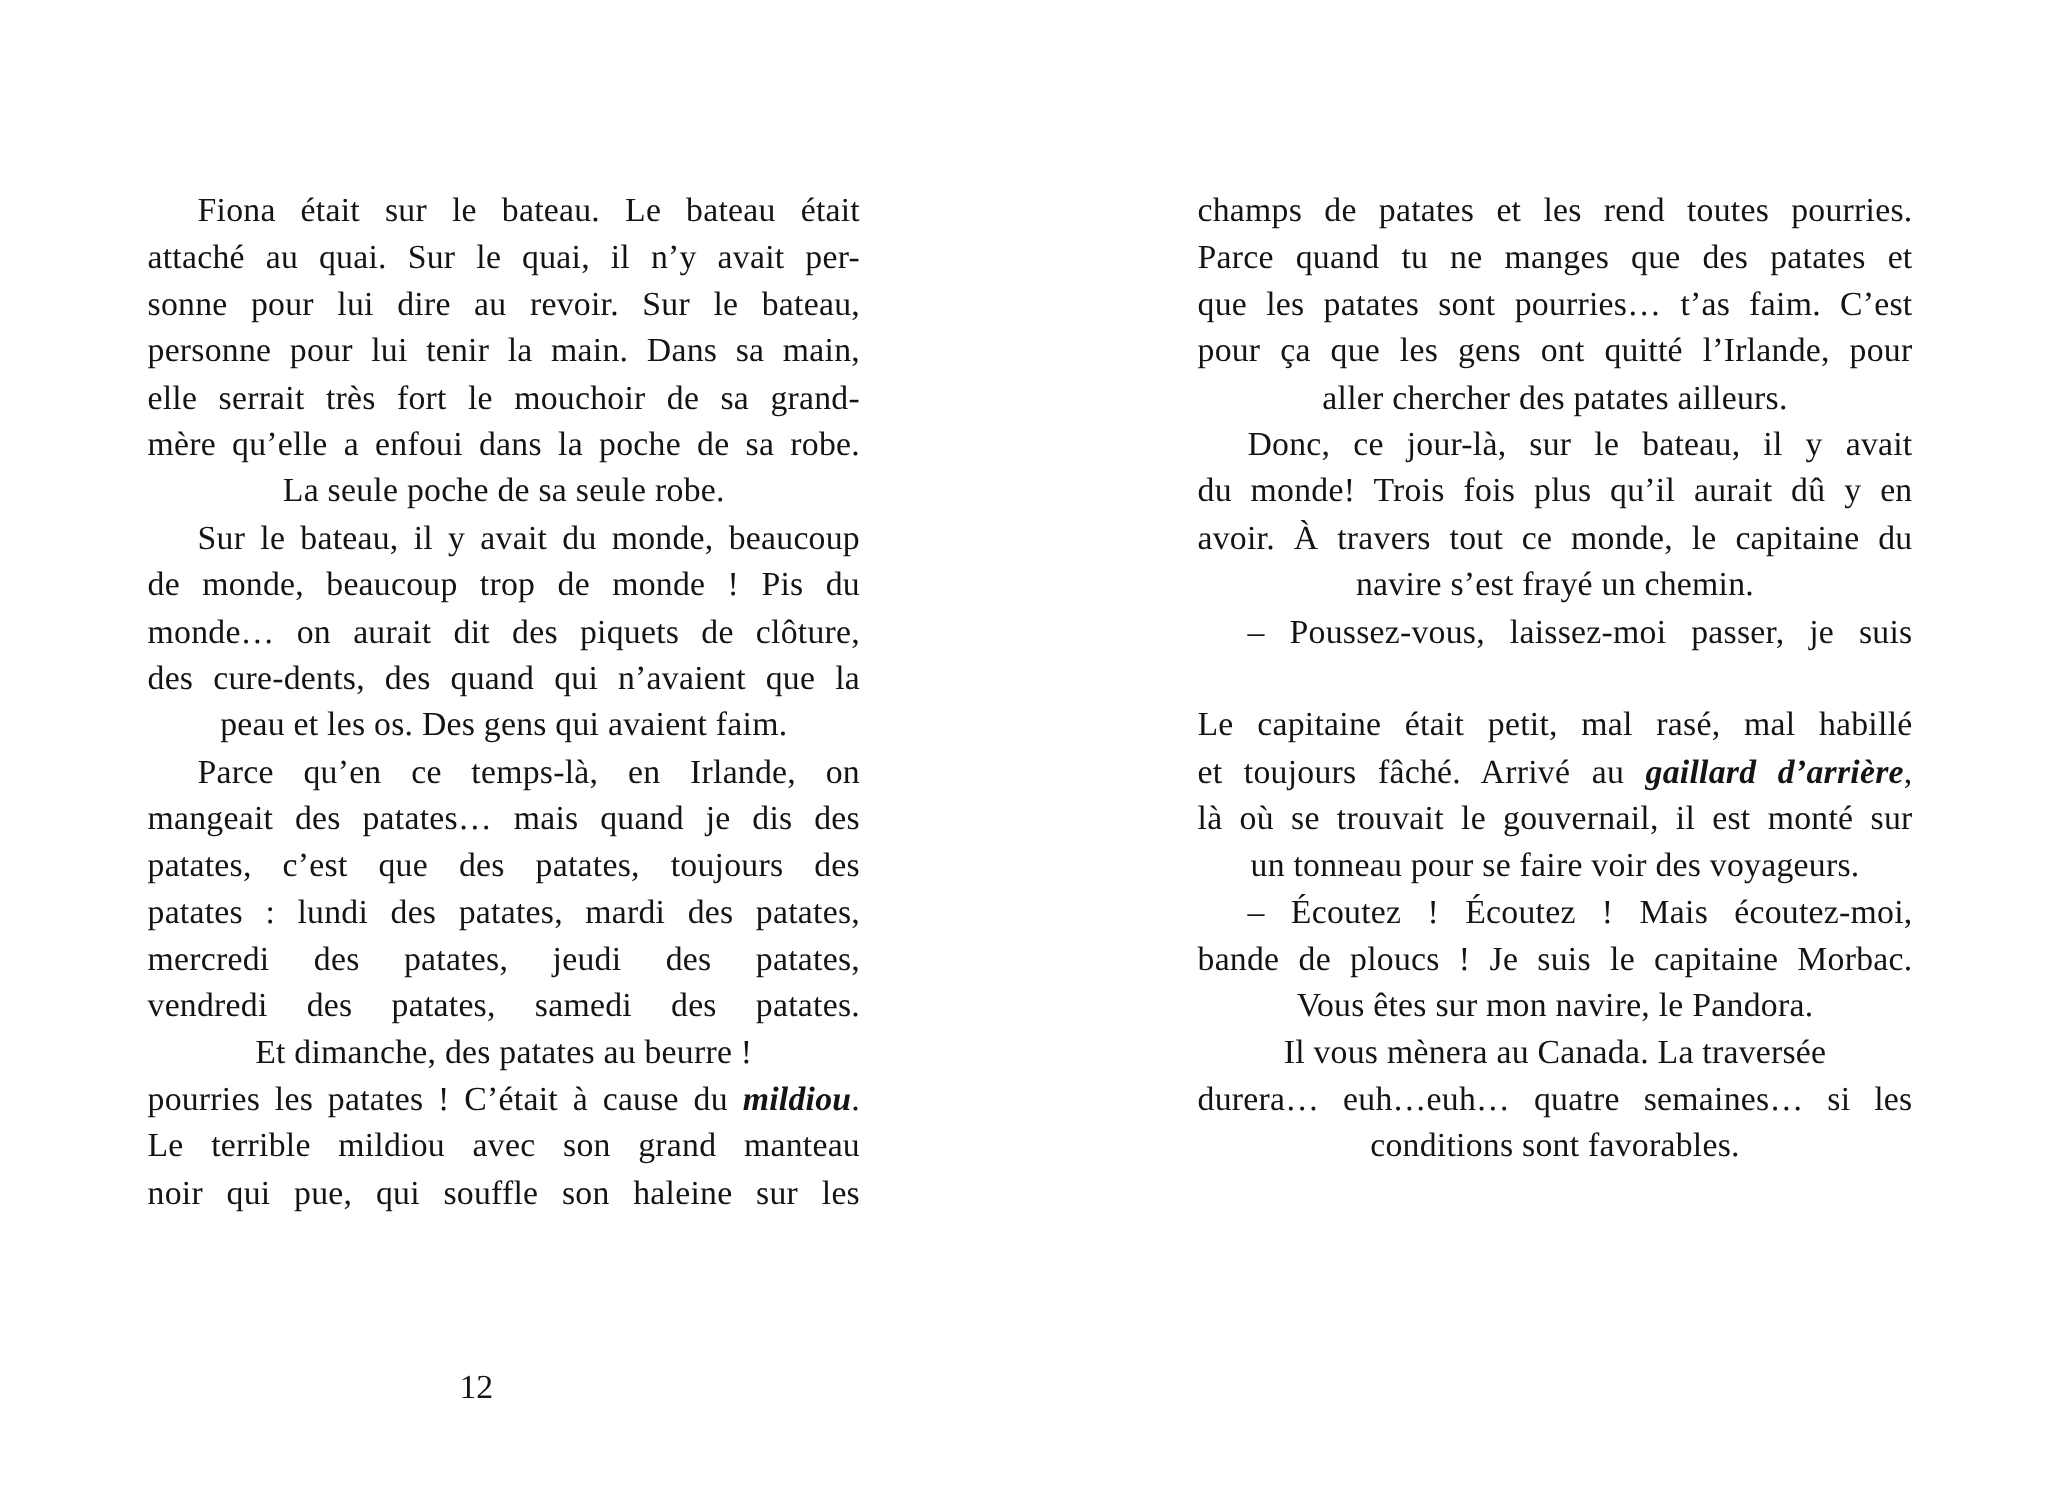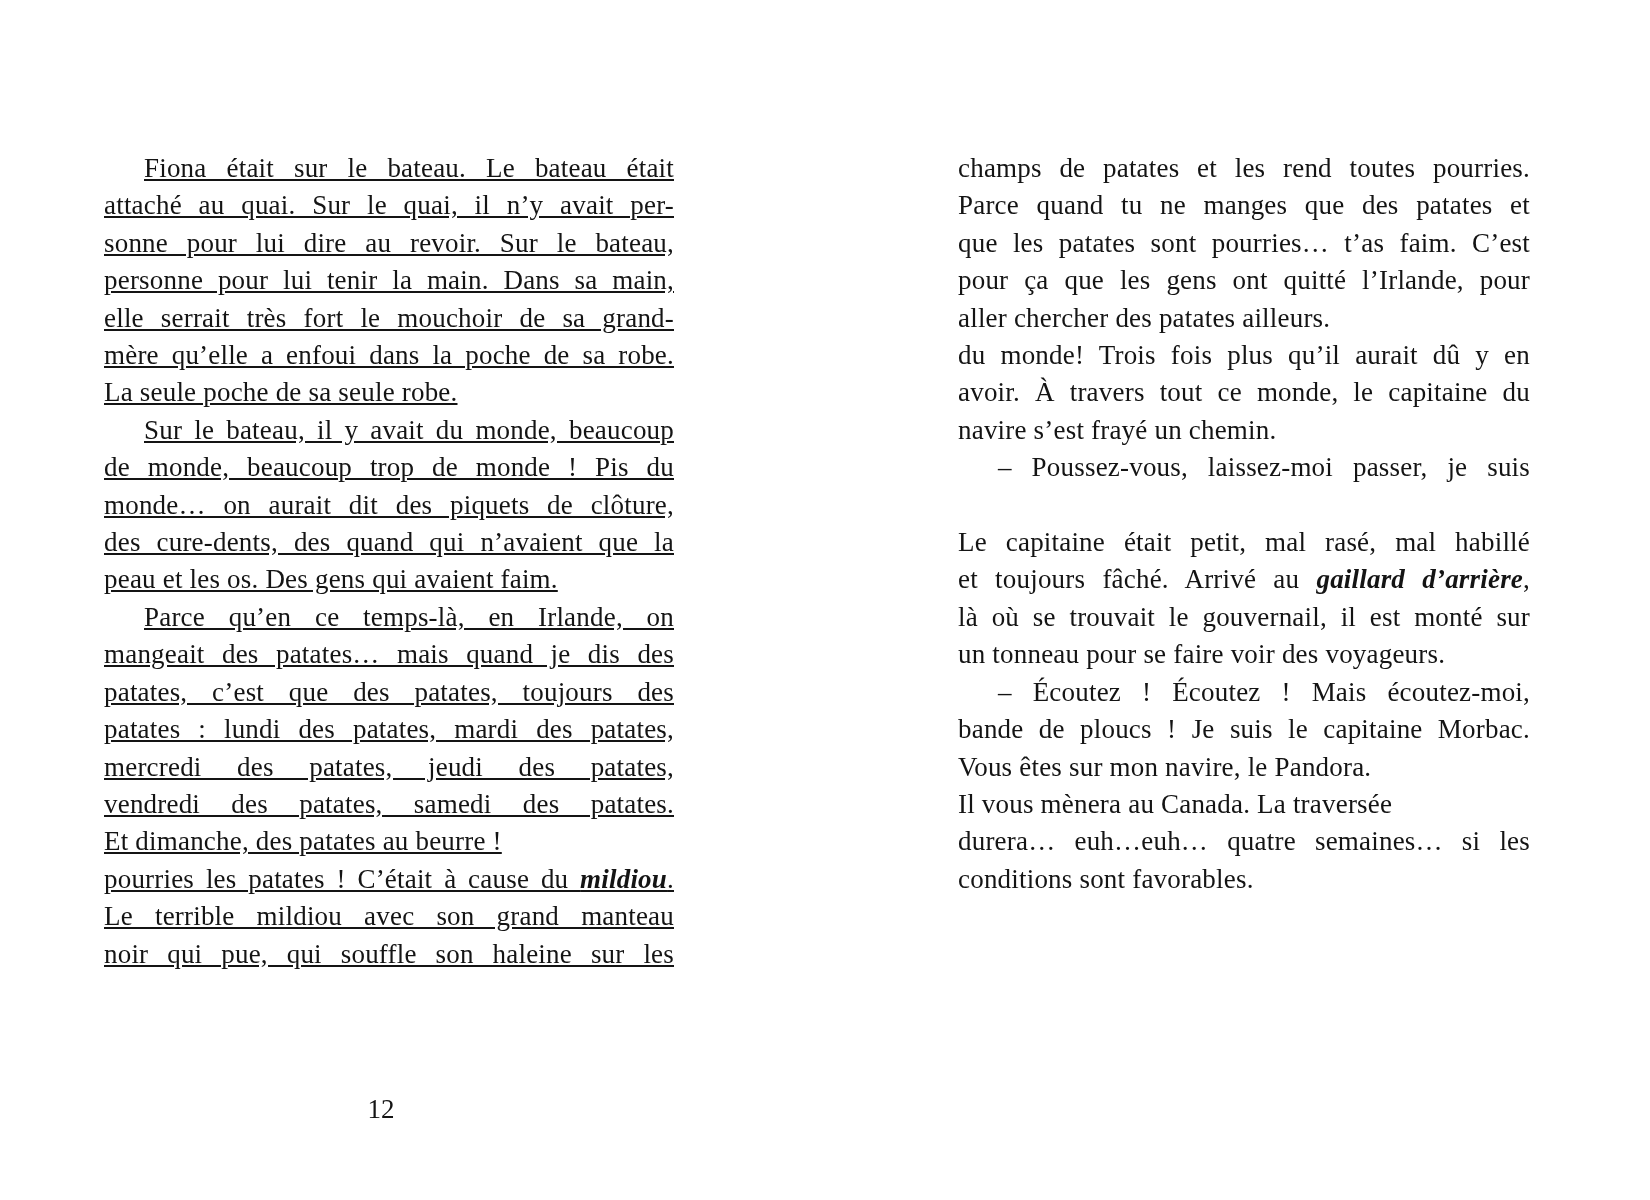--- a/index.html
+++ b/index.html
@@ -16,23 +16,23 @@
     font-family: "Liberation Serif", "DejaVu Serif", serif;
     color: #141414;
   }
   .text-column {
     position: absolute;
     top: 150px;
     font-size: 27px;
     line-height: 37.4px;
     letter-spacing: 0.2px;
   }
-  #col-left  { left: 104px; width: 570px; text-decoration: underline; }
+  #col-left  { left: 118px; width: 570px; }
   #col-right { left: 958px; width: 572px; }
-  .line { min-height: 37.4px; text-align: left; }
+  .line { min-height: 37.4px; text-align: center; }
   .line.stretch {
     text-align: justify;
     text-align-last: justify;
   }
   .line.indent { text-indent: 40px; }
   .em {
     font-weight: bold;
     font-style: italic;
   }
   .folio {
@@ -74,20 +74,21 @@
       <div class="line stretch"><span>Le terrible mildiou avec son grand manteau</span></div>
       <div class="line stretch"><span>noir qui pue, qui souffle son haleine sur les</span></div>
     </div>
 
   <div id="col-right" class="text-column">
       <div class="line stretch"><span>champs de patates et les rend toutes pourries.</span></div>
       <div class="line stretch"><span>Parce quand tu ne manges que des patates et</span></div>
       <div class="line stretch"><span>que les patates sont pourries… t’as faim. C’est</span></div>
       <div class="line stretch"><span>pour ça que les gens ont quitté l’Irlande, pour</span></div>
       <div class="line"><span>aller chercher des patates ailleurs.</span></div>
+      <div class="line indent stretch"><span>Donc, ce jour-là, sur le bateau, il y avait</span></div>
       <div class="line stretch"><span>du monde! Trois fois plus qu’il aurait dû y en</span></div>
       <div class="line stretch"><span>avoir. À travers tout ce monde, le capitaine du</span></div>
       <div class="line"><span>navire s’est frayé un chemin.</span></div>
       <div class="line indent stretch"><span>– Poussez-vous, laissez-moi passer, je suis</span></div>
       <div class="line">&nbsp;</div>
       <div class="line stretch"><span>Le capitaine était petit, mal rasé, mal habillé</span></div>
       <div class="line stretch"><span>et toujours fâché. Arrivé au </span><span class="em">gaillard d’arrière</span><span>,</span></div>
       <div class="line stretch"><span>là où se trouvait le gouvernail, il est monté sur</span></div>
       <div class="line"><span>un tonneau pour se faire voir des voyageurs.</span></div>
       <div class="line indent stretch"><span>– Écoutez ! Écoutez ! Mais écoutez-moi,</span></div>

